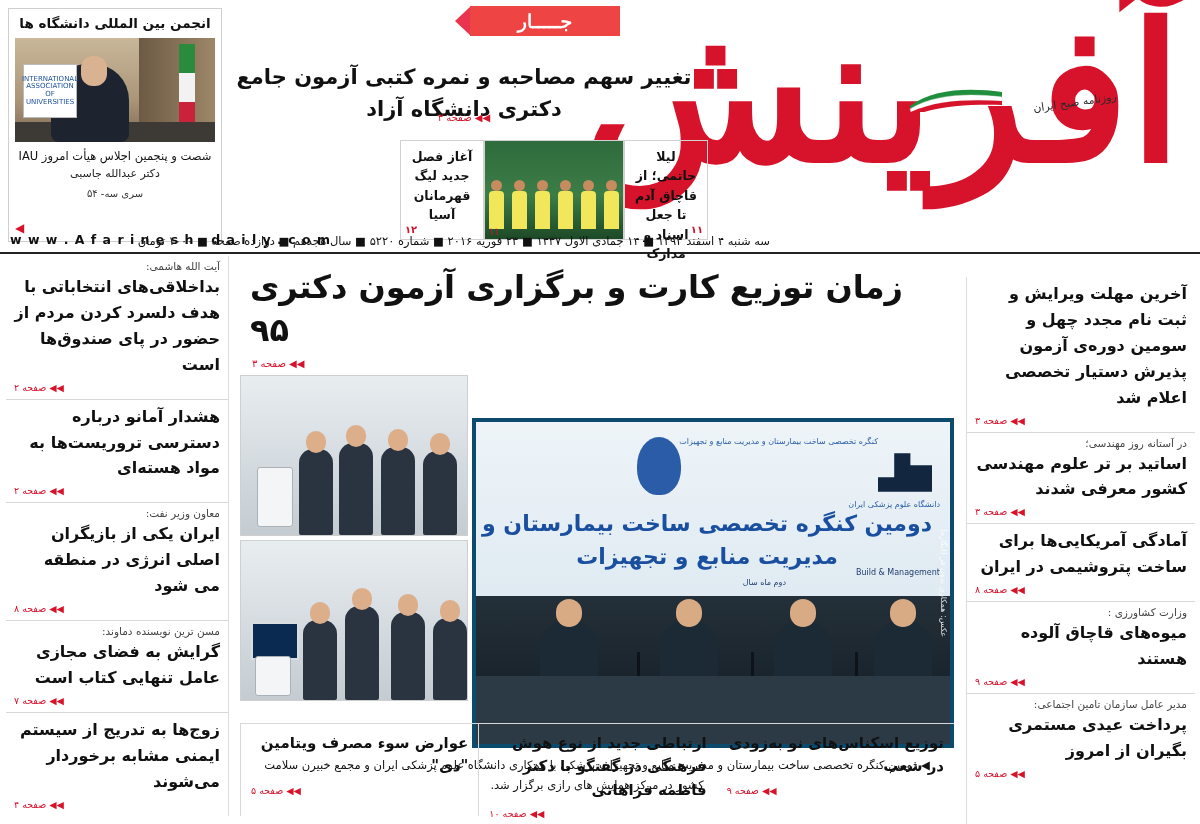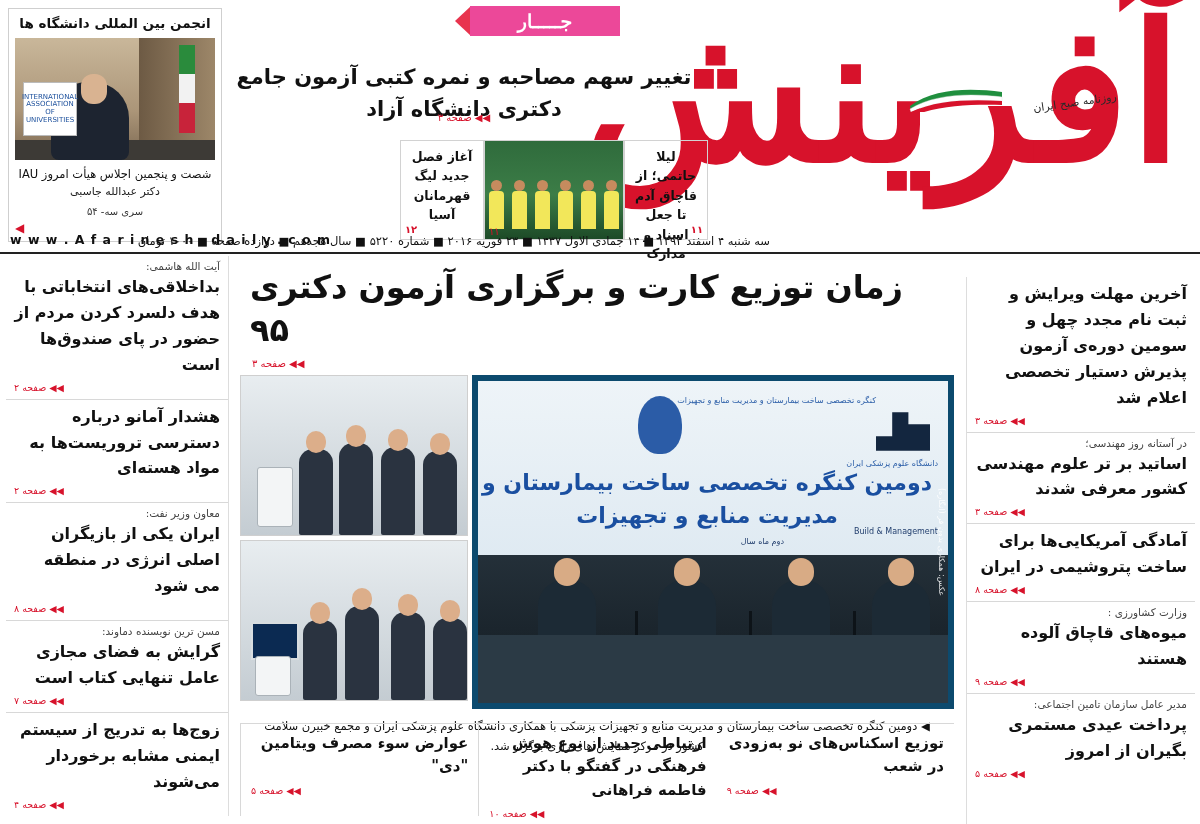--- a/index.html
+++ b/index.html
@@ -34,31 +34,31 @@
     position:absolute;right:196px;top:86px;width:96px;height:26px;
   }
   .barcode-box{position:absolute;left:14px;top:178px;width:112px;text-align:center;}
   .barcode{height:40px;width:110px;
     background:repeating-linear-gradient(90deg,#111 0 2px,#fff 2px 4px,#111 4px 5px,#fff 5px 8px,#111 8px 10px,#fff 10px 12px);
   }
   .barcode-num{font-size:7.5px;letter-spacing:.4px;margin-top:2px;color:#111;}
 
   .jarar{
     position:absolute;left:470px;top:6px;width:150px;height:30px;
-    background:#ec4899;color:#fff;font-size:19px;font-weight:bold;
+    background:#ef4444;color:#fff;font-size:19px;font-weight:bold;
     display:flex;align-items:center;justify-content:center;letter-spacing:6px;
     font-family:"DejaVu Serif","Liberation Serif",serif;
   }
   .jarar-tail{position:absolute;left:455px;top:6px;width:16px;height:30px;background:#e8344e;
     clip-path:polygon(100% 0,100% 100%,0 50%);}
 
   
   .uni-box{position:absolute;left:8px;top:8px;width:212px;height:232px;border:1px solid #cfcfcf;background:#fff;}
   .uni-title{font-size:13.5px;font-weight:bold;text-align:center;padding:5px 4px 3px;line-height:1.4;}
-  .uni-photo{margin:2px 6px;height:122px;background:#701a75;position:relative;overflow:hidden;padding-left:25px;}
+  .uni-photo{margin:2px 6px;height:104px;background:#701a75;position:relative;overflow:hidden;padding-left:25px;}
   .uni-photo .wall{position:absolute;inset:0;background:linear-gradient(180deg,#c9b79a 0%,#ab9578 60%,#7a6751 100%);}
   .uni-photo .curtain{position:absolute;right:0;top:0;width:38%;height:100%;background:linear-gradient(90deg,#6d5a44,#9d8769);}
   .uni-photo .flag{position:absolute;right:10%;top:6%;width:16px;height:88px;background:linear-gradient(180deg,#2a8b3c 33%,#f2f2f2 33% 66%,#c8233a 66%);}
   .uni-photo .person{position:absolute;left:18%;bottom:0;width:78px;height:78px;background:#1d2430;border-radius:36px 36px 8px 8px;}
   .uni-photo .head{position:absolute;left:33%;bottom:56px;width:26px;height:30px;background:#d9b391;border-radius:12px;}
   .uni-photo .desk{position:absolute;left:0;bottom:0;width:100%;height:20px;background:#3d3a36;}
   .uni-logo{position:absolute;left:8px;bottom:24px;width:52px;height:52px;background:#fff;border:1px solid #bbb;
     display:flex;align-items:center;justify-content:center;font-size:7px;color:#1b4f9c;text-align:center;line-height:1.1;}
   .uni-cap{font-size:11.5px;text-align:center;line-height:1.5;padding:4px 6px 0;}
   .uni-auth{font-size:11px;text-align:center;color:#222;padding-top:2px;}
@@ -102,21 +102,21 @@
   .brief .pg{font-size:9.5px;color:#d7122b;text-align:left;margin-top:4px;}
   .col-right .brief h3,.col-right .brief .kick{text-align:right;}
 
   
   .lead-head{
     padding:10px 14px 0 14px;text-align:left;direction:rtl;
     font-size:32px;font-weight:bold;line-height:1.35;color:#111;
   }
   .lead-page{font-size:10px;color:#d7122b;padding:6px 0 6px 16px;text-align:left;}
   .lead-media{margin:0 4px;display:flex;gap:4px;}
-  .photo-main{position:relative;width:486px;height:322px;overflow:hidden;background:#be185d;border:6px solid #0c4a6e;}
+  .photo-main{position:relative;width:486px;height:322px;overflow:hidden;background:#be185d;border:4px solid #0c4a6e;margin-top:43px;}
   .photo-side{display:flex;flex-direction:column;gap:4px;}
   .photo-s1,.photo-s2{position:relative;width:226px;height:159px;overflow:hidden;background:#e4e9ec;border:1px solid #cfcfcf;}
   .banner{position:absolute;left:0;top:0;width:100%;height:55%;background:linear-gradient(180deg,#eef4f8,#dfeaf2);}
   .banner .b-text{position:absolute;right:8px;top:22%;color:#1a4fa0;font-size:22px;font-weight:bold;direction:rtl;text-align:center;line-height:1.5;}
   .banner .b-sm{position:absolute;right:10px;top:8%;font-size:8px;color:#2b5ea8;}
   .banner .logo1{position:absolute;right:18px;top:12%;width:54px;height:48px;background:#13263f;clip-path:polygon(0 70%,30% 70%,30% 20%,60% 20%,60% 45%,100% 45%,100% 100%,0 100%);}
   .banner .logo2{position:absolute;left:34%;top:8%;width:44px;height:58px;background:#1a4fa0;border-radius:50% 50% 45% 45%;opacity:.92;}
   .panel-table{position:absolute;left:0;bottom:0;width:100%;height:46%;background:linear-gradient(180deg,#243039,#121a21);}
   .panel-table .tbl{position:absolute;left:0;bottom:0;width:100%;height:46%;background:#2b3a45;}
   .seat{position:absolute;bottom:40%;width:58px;height:64px;background:#1c2a35;border-radius:26px 26px 6px 6px;}

